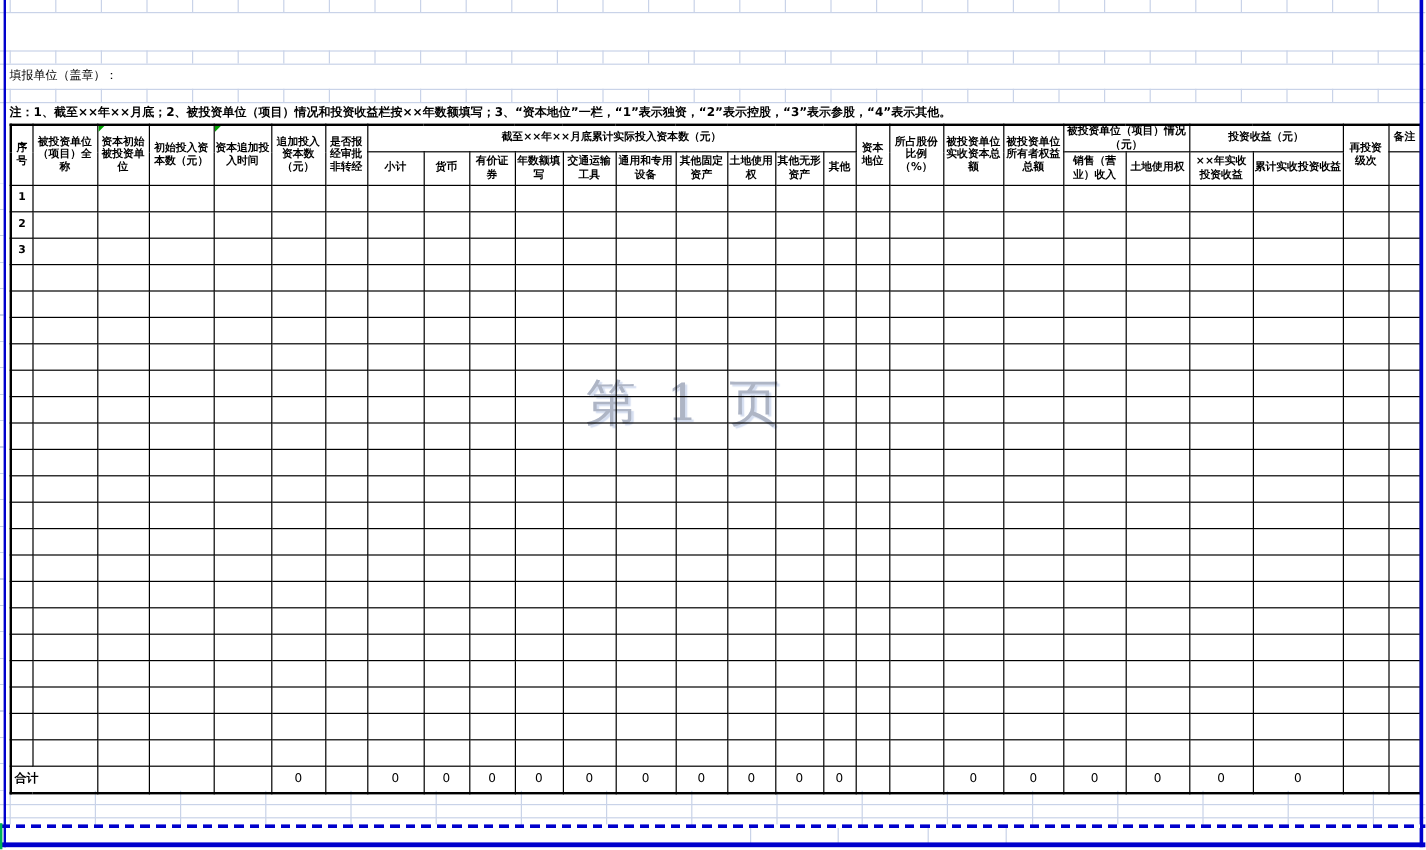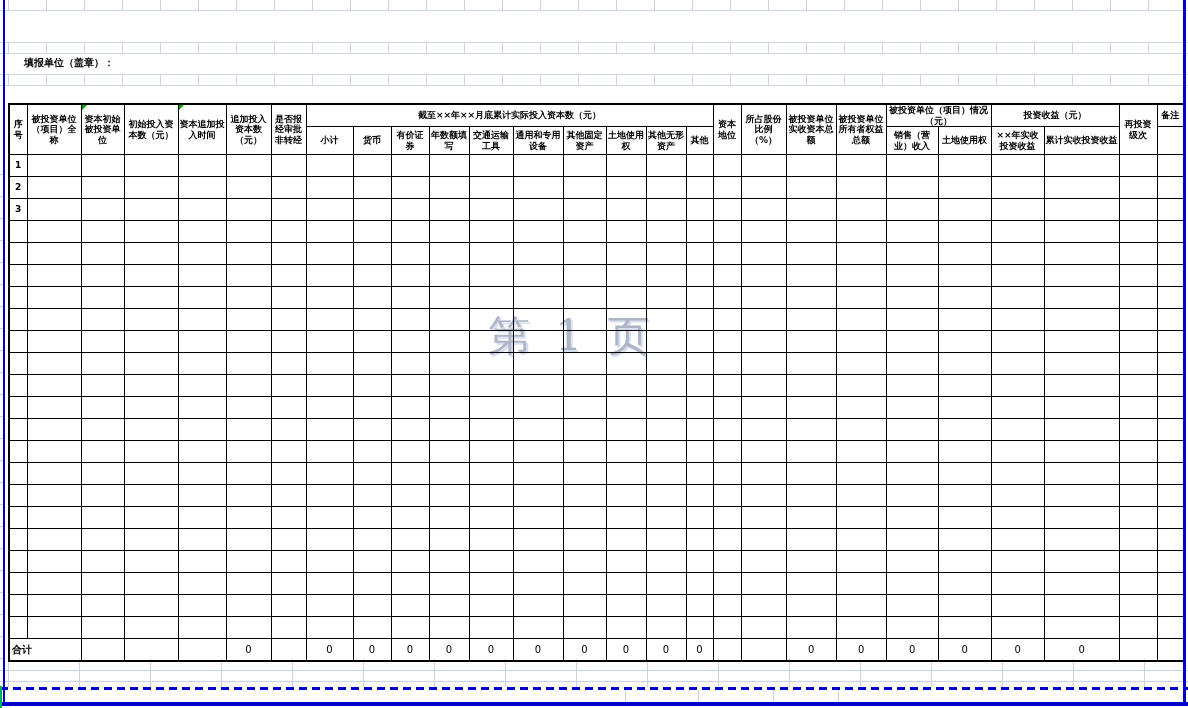--- a/index.html
+++ b/index.html
@@ -1,21 +1,21 @@
 <!DOCTYPE html>
 <html><head>
 <meta charset="utf-8">
 <style>
   html,body{margin:0;padding:0;background:#fff;overflow:hidden;}
   .sheet{position:relative;width:1188px;height:708px;background:#ffffff;
          font-family:"DejaVu Sans","Liberation Sans",sans-serif;color:#000;}
   .gl{position:absolute;background:#c9d3e8;}
   .title{position:absolute;left:8px;top:13px;width:1175px;text-align:center;
          font-size:17px;font-weight:bold;letter-spacing:12px;text-indent:12px;white-space:nowrap;}
-  .unit-label{position:absolute;left:24px;top:56px;font-size:10px;font-weight:bold;white-space:nowrap;}
+  .unit-label{position:absolute;left:8px;top:56px;font-size:10px;font-weight:normal;white-space:nowrap;}
   .note{position:absolute;left:8px;top:87px;font-size:10px;font-weight:bold;white-space:nowrap;}
   .watermark{position:absolute;left:488px;top:308px;font-size:42px;color:#aeb5c5;
              font-family:"DejaVu Serif","Liberation Serif",serif;letter-spacing:6px;white-space:nowrap;
              text-shadow:2px 2px 1px #d4ddf0;z-index:1;}
   table.main{position:absolute;left:8px;top:103px;width:1175px;border-collapse:collapse;
              table-layout:fixed;z-index:2;border:2px solid #000;}
   table.main th,table.main td{border:1px solid #000;padding:0 1px;overflow:hidden;
              font-size:9px;line-height:1.18;text-align:center;vertical-align:middle;background:transparent;}
   table.main th{font-weight:bold;position:relative;}
   thead tr.t1{height:22px;} thead tr.t2{height:28px;}
@@ -156,20 +156,21 @@
       <div class="gl" style="left: 1002px; top: 659px; width: 1px; height: 29px;"></div>
       <div class="gl" style="left: 1073px; top: 659px; width: 1px; height: 29px;"></div>
       <div class="gl" style="left: 1144px; top: 659px; width: 1px; height: 29px;"></div>
       <div class="gl" style="left: 625px; top: 690px; width: 1px; height: 13px;"></div>
       <div class="gl" style="left: 698px; top: 690px; width: 1px; height: 13px;"></div>
       <div class="gl" style="left: 773px; top: 690px; width: 1px; height: 13px;"></div>
       <div class="gl" style="left: 838px; top: 690px; width: 1px; height: 13px;"></div>
     </div>
 
   <div class="unit-label">填报单位（盖章）：</div>
+  <div class="note">注：1、截至××年××月底；2、被投资单位（项目）情况和投资收益栏按××年数额填写；3、“资本地位”一栏，“1”表示独资，“2”表示控股，“3”表示参股，“4”表示其他。</div>
 
   <div class="watermark">第 1 页</div>
 
   <table class="main">
     <colgroup id="cols">
         <col style="width: 18px;">
         <col style="width: 54px;">
         <col style="width: 43px;">
         <col style="width: 54px;">
         <col style="width: 48px;">

